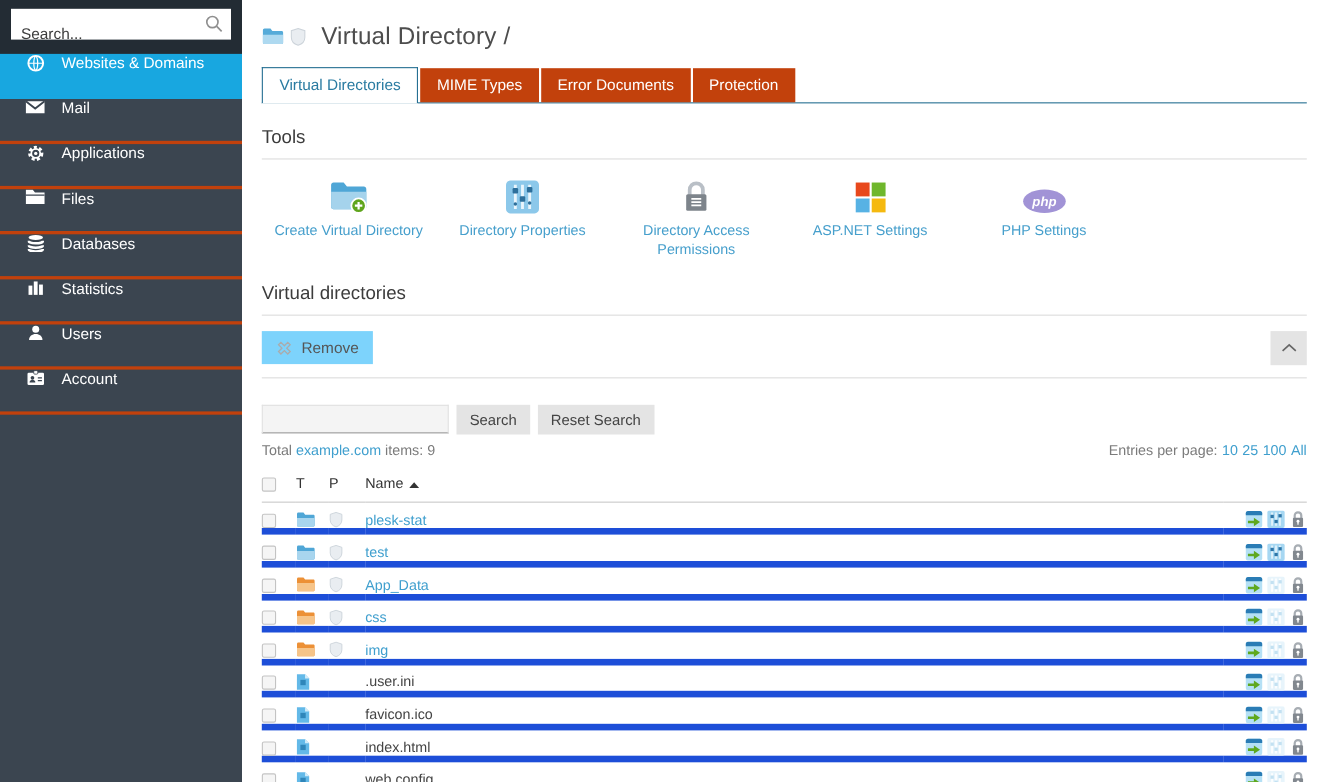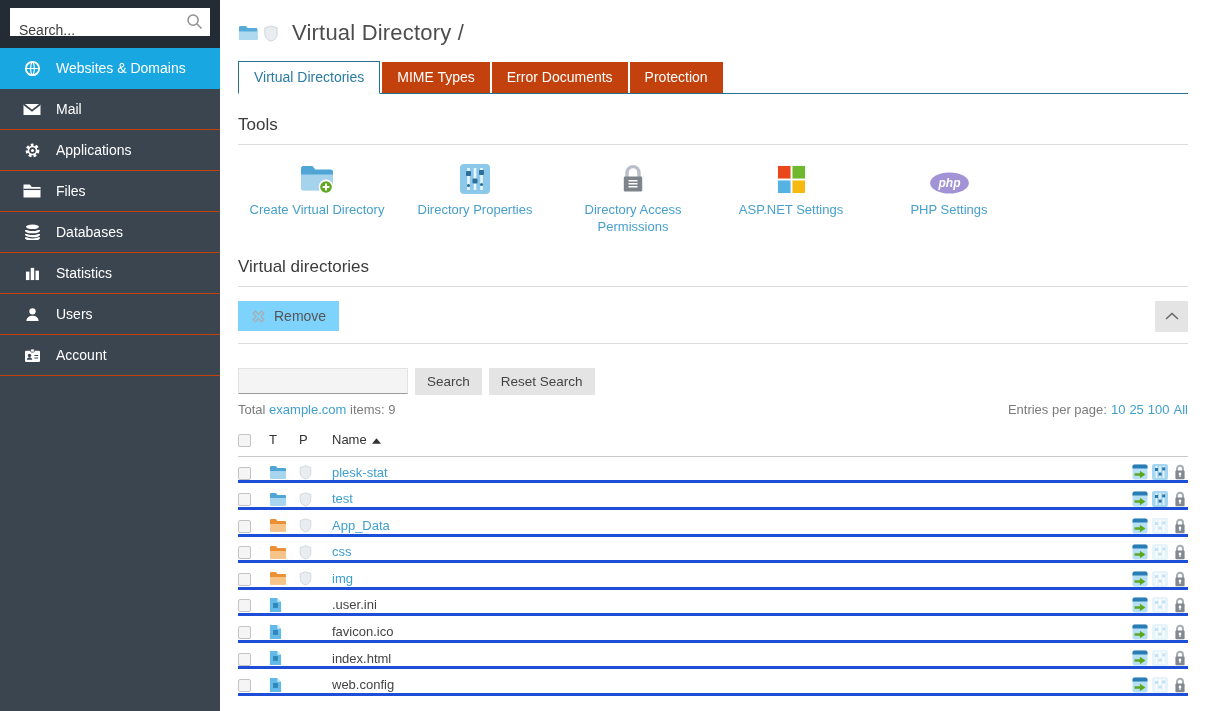--- a/index.html
+++ b/index.html
@@ -8,22 +8,22 @@
   body { display:flex; }
 
   
   aside { width:220px; min-width:220px; height:711px; background:#3b4550; }
   .search-strip { background:#232c34; padding:8px 10px 9px; }
   .search-wrap { position:relative; }
   .search-wrap input { width:100%; height:28px; border:0; padding:20px 30px 4px 9px;
                        font-family:inherit; font-size:14px; color:#0c4a6e; outline:none; }
   .search-wrap input::placeholder { color:#3c3c3c; }
   .search-wrap .mag { position:absolute; right:7px; top:5px; }
-  .side-item { display:flex; align-items:center; height:41px; padding-left:20px;
-               color:#fff; font-size:14px; cursor:pointer; border-bottom:1px solid #c2410c; }
+  .side-item { display:flex; align-items:flex-start; height:41px; padding-left:20px;
+               color:#fff; font-size:14px; cursor:pointer; border-bottom:3px solid #c2410c; }
   .side-item .s-ico { width:24px; display:flex; justify-content:center; margin-right:12px; }
   .side-item.active { background:#18a7e0; border-bottom-color:#18a7e0; }
 
   
   main { flex:1; padding:0 18px; overflow:hidden; }
   .page-head { display:flex; align-items:center; margin-top:18px; height:30px; }
   .page-head .hicon { margin-right:5px; display:flex; }
   .page-head h1 { font-size:22px; font-weight:400; color:#4d4d4d; margin:0 0 0 8px; letter-spacing:.2px; }
 
   .tabs { display:flex; align-items:flex-end; margin-top:13px; border-bottom:1px solid #256f92; }
@@ -53,21 +53,21 @@
             color:#444; cursor:pointer; }
 
   .meta-row { display:flex; justify-content:space-between; align-items:center;
               font-size:13px; color:#7b7b7b; margin-top:7px; }
   a.lnk, .lnk { color:#3f9fce; text-decoration:none; cursor:pointer; }
   .entries-links span { margin-left:4px; }
 
   table.vdir { width:100%; border-collapse:collapse; margin-top:11px; font-size:13px; color:#444; }
   table.vdir th { text-align:left; font-weight:400; color:#333; padding:4px 0 9px;
                   border-bottom:1px solid #c9c9c9; }
-  table.vdir td { padding:7px 0 0; border-bottom:3px solid #1d4ed8; vertical-align:middle; }
+  table.vdir td { padding:7px 0 0; border-bottom:6px solid #1d4ed8; vertical-align:middle; }
   col.c-cb { width:31px; } col.c-t { width:30px; } col.c-p { width:33px; } col.c-act { width:76px; }
   .cbx { appearance:none; -webkit-appearance:none; width:13px; height:13px; border:1px solid #c3c3c3;
          border-radius:2px; background:#f5f5f5; margin:0; vertical-align:middle; cursor:pointer; }
   td.actions, th.actions { text-align:right; }
   td.actions .act { display:inline-flex; margin-left:4px; vertical-align:middle; cursor:pointer; }
   .sort-caret { display:inline-block; margin-left:5px; }
   .cell-ico { display:inline-flex; vertical-align:middle; }
 </style>
 </head>
 <body>

